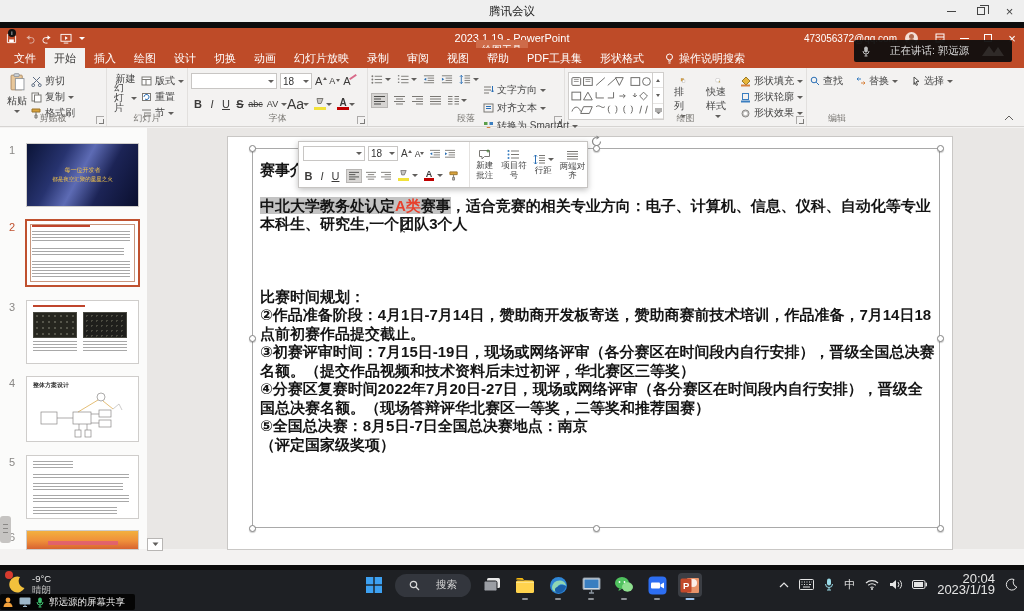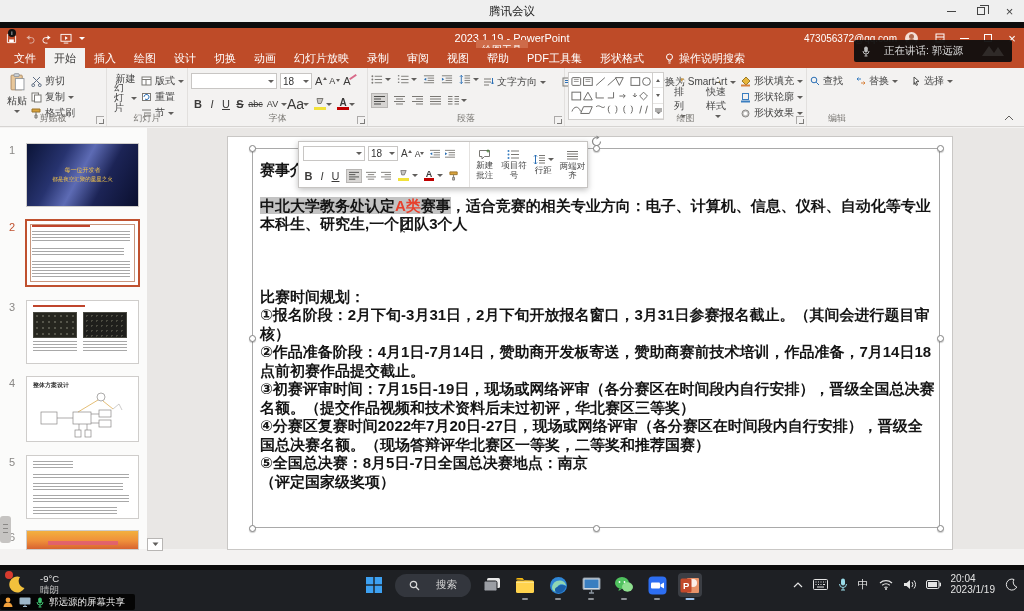--- a/index.html
+++ b/index.html
@@ -101,34 +101,34 @@
   .sb-inner{position:absolute;left:0;top:27px;width:100%;height:17px;background:var(--ribbon-bg);border-top:1px solid #e1dfdd;display:flex;align-items:center;font-size:10px;color:#5a5856}
   .sb-item{display:flex;align-items:center;gap:3px;padding:0 6px;height:100%}
   .sb-right{margin-left:auto;display:flex;align-items:center;height:100%}
   .viewbtn{width:22px;height:15px;display:flex;align-items:center;justify-content:center}
   .viewbtn.sel{background:#d6d4d2}
   .zoom-track{width:70px;height:1px;background:#8a8886;position:relative;margin:0 5px}
   .zoom-thumb{position:absolute;left:32px;top:-4px;width:3px;height:9px;background:#5f5e5c}
 
   
   .taskbar{position:absolute;top:570px;left:0;width:1024px;height:41px;background:var(--taskbar-bg)}
-  .weather{position:absolute;left:7px;top:3px;display:flex;align-items:center;gap:13px;color:#e8e8e8;font-size:9.5px;line-height:11px}
+  .weather{position:absolute;left:7px;top:3px;display:flex;align-items:center;gap:5px;color:#e8e8e8;font-size:9.5px;line-height:11px}
   .wbadge{position:absolute;left:-2px;top:-3px;width:8px;height:8px;border-radius:50%;background:#d83b2e}
   .tb-center{position:absolute;left:362px;top:3px;display:flex;align-items:center;gap:9px}
   .tkicon{width:24px;height:24px;display:flex;align-items:center;justify-content:center;position:relative}
   .runbar{position:absolute;left:50%;transform:translateX(-50%);bottom:-3px;width:6px;height:2px;border-radius:2px;background:#8d9095}
   .search-pill{height:23px;background:#33363d;border-radius:12px;display:flex;align-items:center;gap:16px;padding:0 14px;color:#d8d8d8;font-size:10.5px}
   .ppt-task{background:#3b3e44;border-radius:4px;padding:2px}
   .tray{position:absolute;right:6px;top:4px;display:flex;align-items:center;gap:10px;color:#e4e4e4}
-  .clock{font-size:10px;text-align:left;line-height:10.5px;color:#e4e4e4}
+  .clock{font-size:13px;text-align:right;line-height:10.5px;color:#e4e4e4}
   .ime{font-size:11px;color:#e4e4e4}
   .share-pill{position:absolute;left:0;top:24px;height:16px;background:#050505;border-radius:2px;display:flex;align-items:center;gap:5px;padding:0 10px 0 2px;color:#e8e8e8;font-size:9.5px;white-space:nowrap}
 
   
-  .toast{position:absolute;left:854px;top:40px;width:158px;height:22px;background:rgba(14,14,14,.94);border-radius:2px;display:flex;align-items:center;gap:14px;padding:0 8px;color:#d9d9d9;font-size:10.5px;z-index:50;overflow:hidden}
+  .toast{position:absolute;left:854px;top:40px;width:158px;height:22px;background:rgba(14,14,14,.94);border-radius:2px;display:flex;align-items:center;gap:20px;padding:0 8px;color:#d9d9d9;font-size:10.5px;z-index:50;overflow:hidden}
   .toast-mark{position:absolute;right:6px;top:2px;opacity:.28}
 </style>
 </head>
 <body>
 
 <div class="screen">
 
   <div class="meet-bar">
     <div class="meet-title">腾讯会议</div>
     <div class="meet-ctrls">
@@ -391,21 +391,21 @@
               <svg class="alnico" viewBox="0 0 13 11">
                   <path d="M1 1.5h11M1 4h11M1 6.5h11M1 9h11" stroke="#7a7874"></path>
                 </svg>
               <svg class="alnico" viewBox="0 0 13 11">
                   <path d="M1 1.5h4.5M1 4h4.5M1 6.5h4.5M1 9h4.5M7.5 1.5H12M7.5 4H12M7.5 6.5H12M7.5 9H12" stroke="#7a7874"></path>
                 </svg>
                 <span class="caret" style="margin-left:-4px"></span>
             </div>
           </div>
           <div class="vr"></div>
-          <div style="display:flex;flex-direction:row;gap:16px;margin-top:4px">
+          <div style="display:flex;flex-direction:column;gap:4px;margin-top:12px">
             <div class="sbtn">
               <svg width="11" height="10" viewBox="0 0 11 10">
                   <path d="M1 2h7M1 5h7M1 8h5" stroke="#7a7874"></path>
                   <path d="M9.5 1v6l-1.5-1.5M9.5 7L11 5.5" stroke="#2a6fb5" fill="none"></path>
                 </svg>
               <span>文字方向</span>
                 <span class="caret"></span>
             </div>
             <div class="sbtn">
               <svg width="11" height="10" viewBox="0 0 11 10">
@@ -630,21 +630,20 @@
             <path d="M0.5 0.5l3 3.5 3-3.5z" fill="#605e5c"></path>
           </svg>
       </div>
 
       <div class="slide">
 
         <div class="slide-text">
           <p>赛事介绍</p>
           <p class="p-p1"><span class="hl">中北大学教务处认定</span><span class="hl redtx">A类</span><span class="hl">赛事</span><span>，适合竞赛的相关专业方向：电子、计算机、信息、仪科、自动化等专业本科生、研究生,一个团队3个人</span></p>
           <p class="p-p2">比赛时间规划：</p>
-          <p>①报名阶段：2月下旬-3月31日，2月下旬开放报名窗口，3月31日参赛报名截止。（其间会进行题目审核）</p>
           <p>②作品准备阶段：4月1日-7月14日，赞助商开发板寄送，赞助商赛前技术培训，作品准备，7月14日18点前初赛作品提交截止。</p>
           <p>③初赛评审时间：7月15日-19日，现场或网络评审（各分赛区在时间段内自行安排），晋级全国总决赛名额。（提交作品视频和技术资料后未过初评，华北赛区三等奖）</p>
           <p>④分赛区复赛时间2022年7月20日-27日，现场或网络评审（各分赛区在时间段内自行安排），晋级全国总决赛名额。（现场答辩评华北赛区一等奖，二等奖和推荐国赛）</p>
           <p>⑤全国总决赛：8月5日-7日全国总决赛地点：南京</p>
           <p>（评定国家级奖项）</p>
         </div>
 
         <div class="txbox"></div>
         <div class="handle" style="left:20.5px;top:7.5px"></div>
         <div class="handle" style="left:364.5px;top:7.5px"></div>

